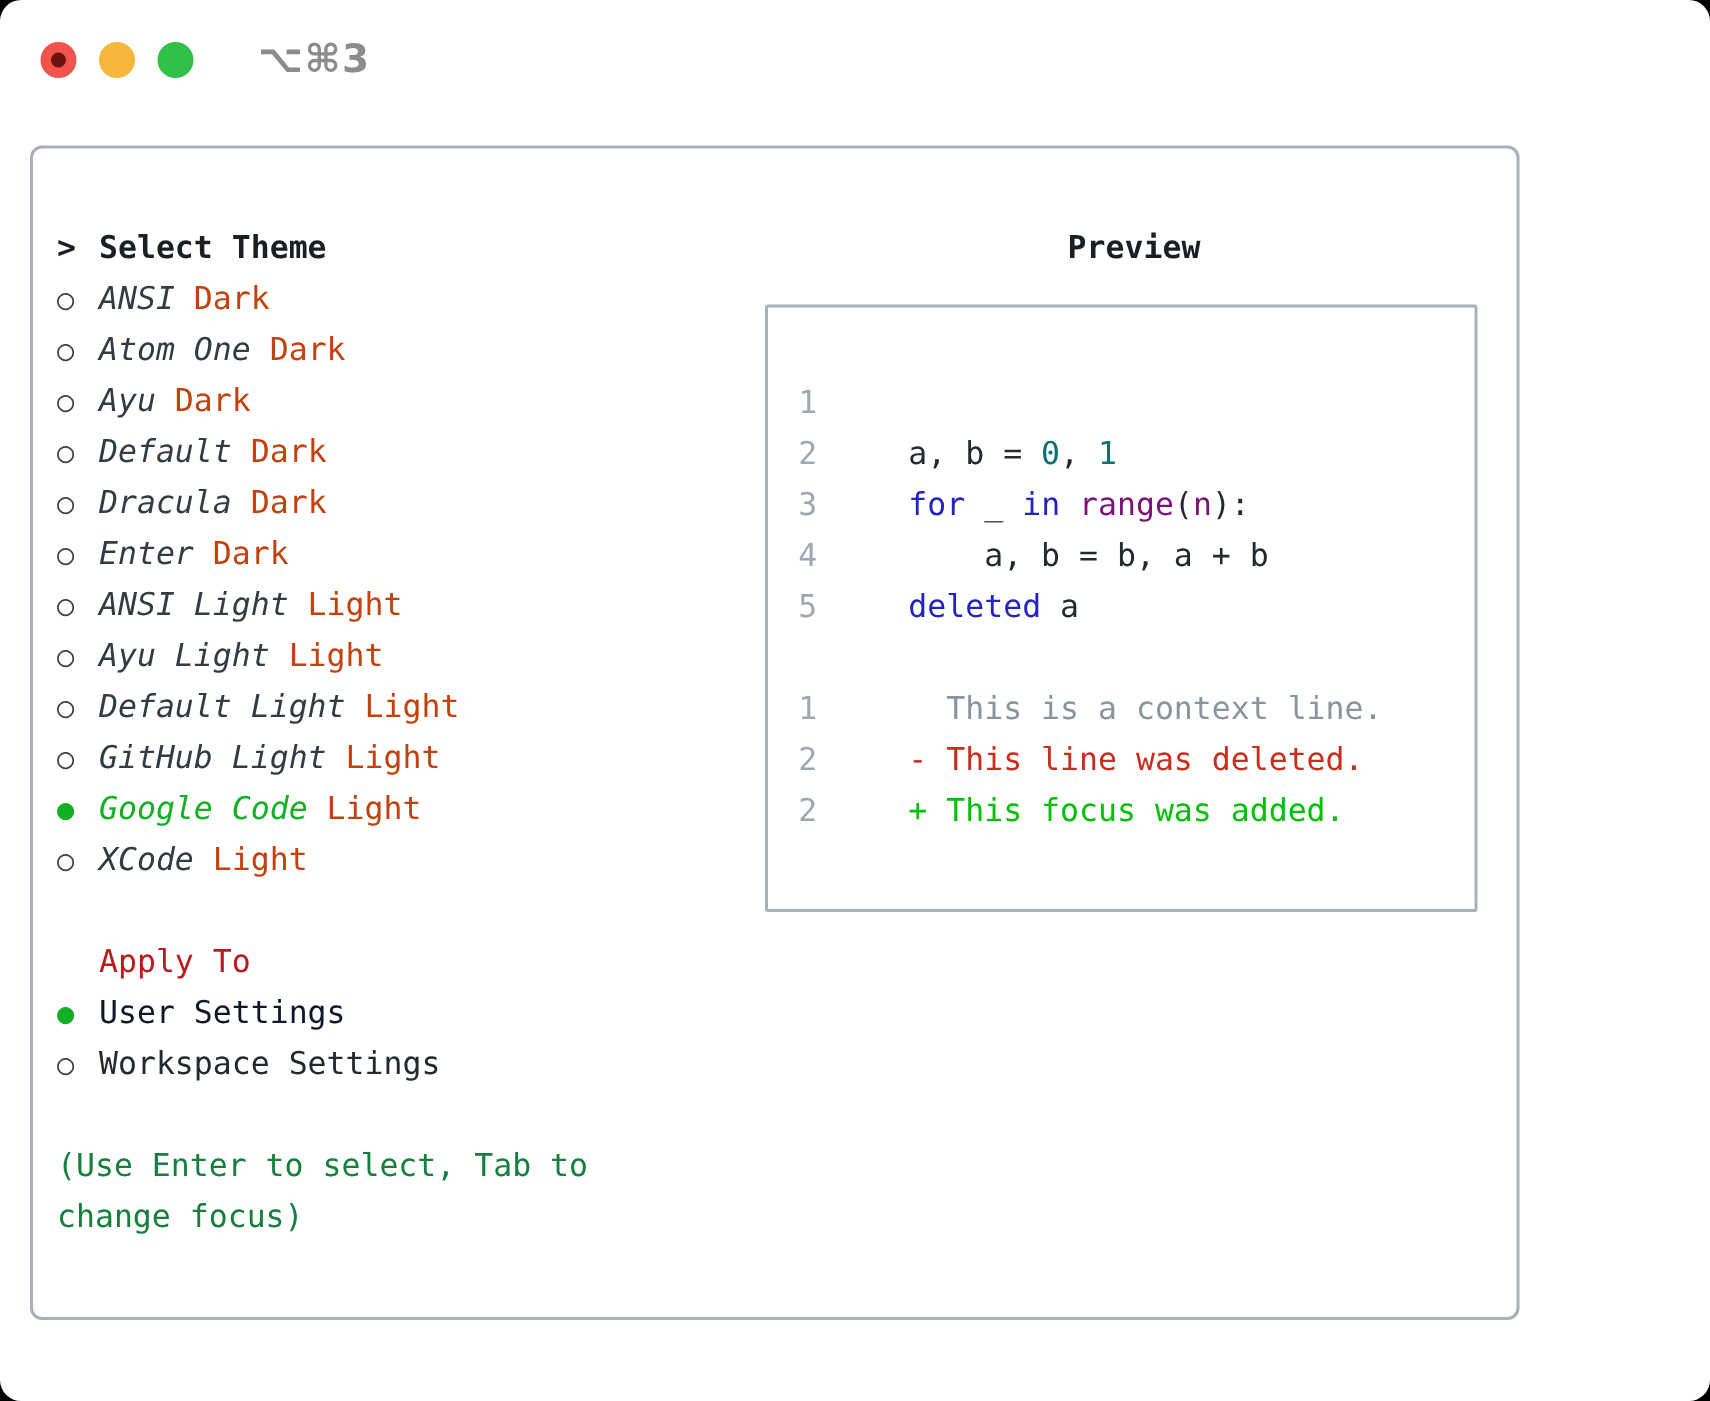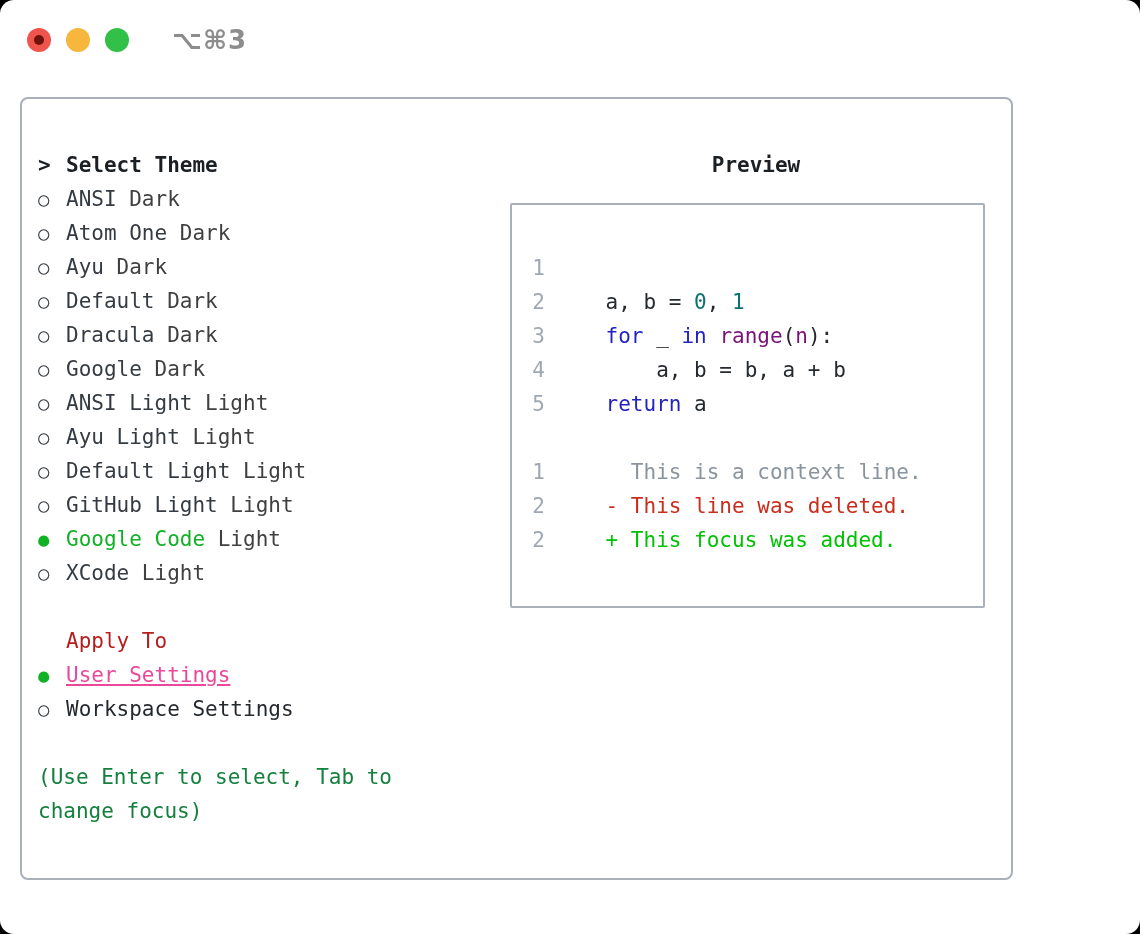--- a/index.html
+++ b/index.html
@@ -33,27 +33,27 @@
     font-size:21px;line-height:34px;color:#24292e;
   }
   .left-col{width:455px;flex:none;}
   .right-col{flex:1;text-align:center;}
   .row{display:flex;height:34px;white-space:pre;align-items:baseline;line-height:34px;}
   .gutter{width:28px;flex:none;display:inline-block;}
   .prompt{font-weight:700;color:#1b1f23;}
   .hdr{font-weight:700;color:#1b1f23;}
   .bullet{color:#3a4046;font-size:19px;}
   .bullet.sel{color:#12b024;}
-  .t-name{color:#353b42;}
+  .t-name{color:#353b42;font-style:italic;}
   .t-name.sel{color:#12b024;}
-  .t-variant{color:#404040;}
+  .t-variant{color:#c2410c;}
   .apply-block{margin-top:34px;}
   .apply-label{color:#b91c1c;}
   .opt-label{color:#24292e;}
-  .opt-label.sel{color:#ec4899;text-decoration:underline;}
+  .opt-label.sel{color:#0f172a;}
   .help{
     margin-top:34px;max-width:432px;color:#15803d;
     white-space:normal;line-height:34px;
   }
   
   .preview-title{font-weight:700;color:#1b1f23;height:34px;line-height:34px;margin-left:8px;}
   .preview-box{
     margin-left:17px;margin-top:21px;width:475px;height:405px;
     box-sizing:border-box;border:2px solid #a9b0ba;border-radius:2px;
     background:#fff;padding:46px 0 0 10px;overflow:hidden;
@@ -87,21 +87,21 @@
         <span class="gutter prompt">&gt;</span>
         <span class="hdr">Select Theme</span>
       </div>
 
       <div id="theme-list">
           <div class="row"><span class="gutter bullet">○</span><span class="t-name">ANSI</span><span class="t-variant"> Dark</span></div>
           <div class="row"><span class="gutter bullet">○</span><span class="t-name">Atom One</span><span class="t-variant"> Dark</span></div>
           <div class="row"><span class="gutter bullet">○</span><span class="t-name">Ayu</span><span class="t-variant"> Dark</span></div>
           <div class="row"><span class="gutter bullet">○</span><span class="t-name">Default</span><span class="t-variant"> Dark</span></div>
           <div class="row"><span class="gutter bullet">○</span><span class="t-name">Dracula</span><span class="t-variant"> Dark</span></div>
-          <div class="row"><span class="gutter bullet">○</span><span class="t-name">Google</span><span class="t-variant"> Dark</span></div>
+          <div class="row"><span class="gutter bullet">○</span><span class="t-name">Enter</span><span class="t-variant"> Dark</span></div>
           <div class="row"><span class="gutter bullet">○</span><span class="t-name">ANSI Light</span><span class="t-variant"> Light</span></div>
           <div class="row"><span class="gutter bullet">○</span><span class="t-name">Ayu Light</span><span class="t-variant"> Light</span></div>
           <div class="row"><span class="gutter bullet">○</span><span class="t-name">Default Light</span><span class="t-variant"> Light</span></div>
           <div class="row"><span class="gutter bullet">○</span><span class="t-name">GitHub Light</span><span class="t-variant"> Light</span></div>
           <div class="row"><span class="gutter bullet sel">●</span><span class="t-name sel">Google Code</span><span class="t-variant"> Light</span></div>
           <div class="row"><span class="gutter bullet">○</span><span class="t-name">XCode</span><span class="t-variant"> Light</span></div>
         </div>
 
       <div class="apply-block">
         <div class="row">
@@ -118,21 +118,21 @@
     </div>
 
     <div class="right-col">
       <div class="preview-title">Preview</div>
       <div class="preview-box">
         <div id="code-lines">
             <div class="crow"><span class="ln">1</span></div>
             <div class="crow"><span class="ln">2</span><span><span class="seg-plain">    a, b = </span><span class="seg-num">0</span><span class="seg-plain">, </span><span class="seg-num">1</span></span></div>
             <div class="crow"><span class="ln">3</span><span><span class="seg-plain">    </span><span class="seg-kw">for</span><span class="seg-plain"> _ </span><span class="seg-kw">in</span><span class="seg-plain"> </span><span class="seg-fn">range</span><span class="seg-plain">(</span><span class="seg-fn">n</span><span class="seg-plain">):</span></span></div>
             <div class="crow"><span class="ln">4</span><span><span class="seg-plain">        a, b = b, a + b</span></span></div>
-            <div class="crow"><span class="ln">5</span><span><span class="seg-plain">    </span><span class="seg-kw">return</span><span class="seg-plain"> a</span></span></div>
+            <div class="crow"><span class="ln">5</span><span><span class="seg-plain">    </span><span class="seg-kw">deleted</span><span class="seg-plain"> a</span></span></div>
             <div class="crow"><span class="ln"></span><span></span></div>
             <div class="crow"><span class="ln">1</span><span><span class="seg-ctx">      This is a context line.</span></span></div>
             <div class="crow"><span class="ln">2</span><span><span class="seg-del">    - This line was deleted.</span></span></div>
             <div class="crow"><span class="ln">2</span><span><span class="seg-add">    + This focus was added.</span></span></div>
           </div>
       </div>
     </div>
 
   </div>
 </div>

